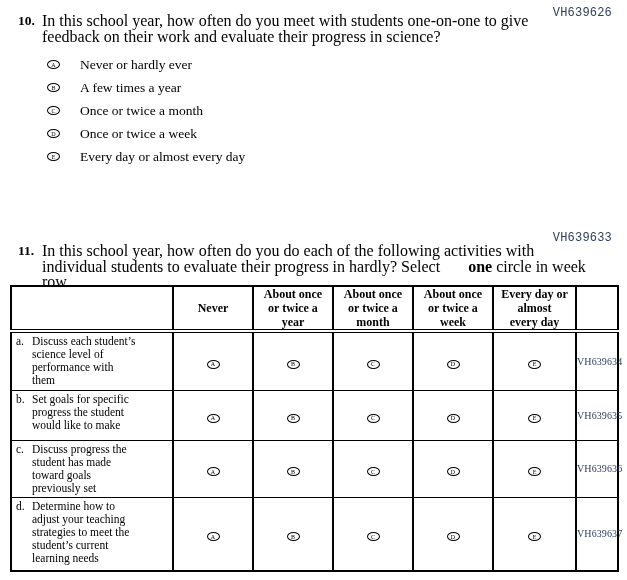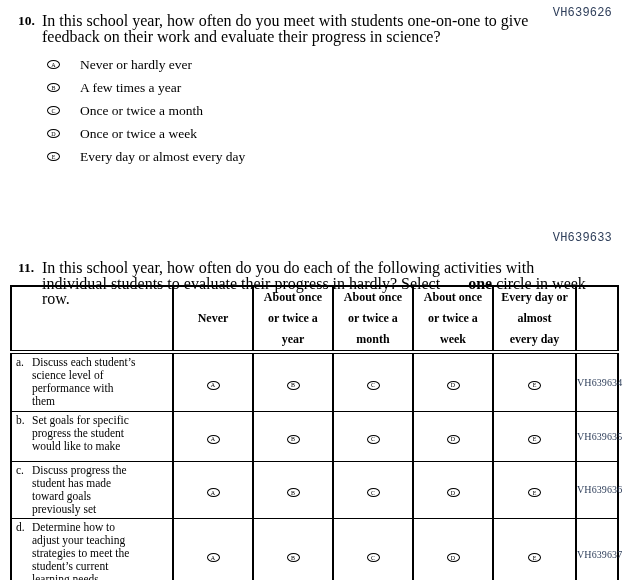--- a/index.html
+++ b/index.html
@@ -25,21 +25,21 @@
     font-family: Liberation Mono, monospace;
   }
   #code-q10 { top: 6px; }
   #code-q11 { top: 213px; margin-top: 18px; }
 
   .question {
     position: absolute;
     left: 18px;
   }
   #q10 { top: 13px; }
-  #q11 { top: 260px; }
+  #q11 { top: 243px; }
 
   .q-row {
     display: flex;
     align-items: flex-start;
   }
   .q-num {
     font-weight: bold;
     font-size: 13.5px;
     line-height: 15.5px;
     width: 24px;
@@ -102,21 +102,21 @@
     border-top: 1px solid #000;
     border-bottom: 1px solid #000;
     padding: 0;
     box-sizing: border-box;
   }
   #q11-table {
     border: 2px solid #000;
   }
   #q11-table th {
     font-size: 12px;
-    line-height: 21px;
+    line-height: 14px;
     font-weight: bold;
     text-align: center;
     vertical-align: middle;
     white-space: pre-line;
     border-top: 2px solid #000;
     border-bottom: 4px double #000;
   }
   #q11-table td.label-cell {
     vertical-align: top;
     padding: 2px 3px 2px 4px;

